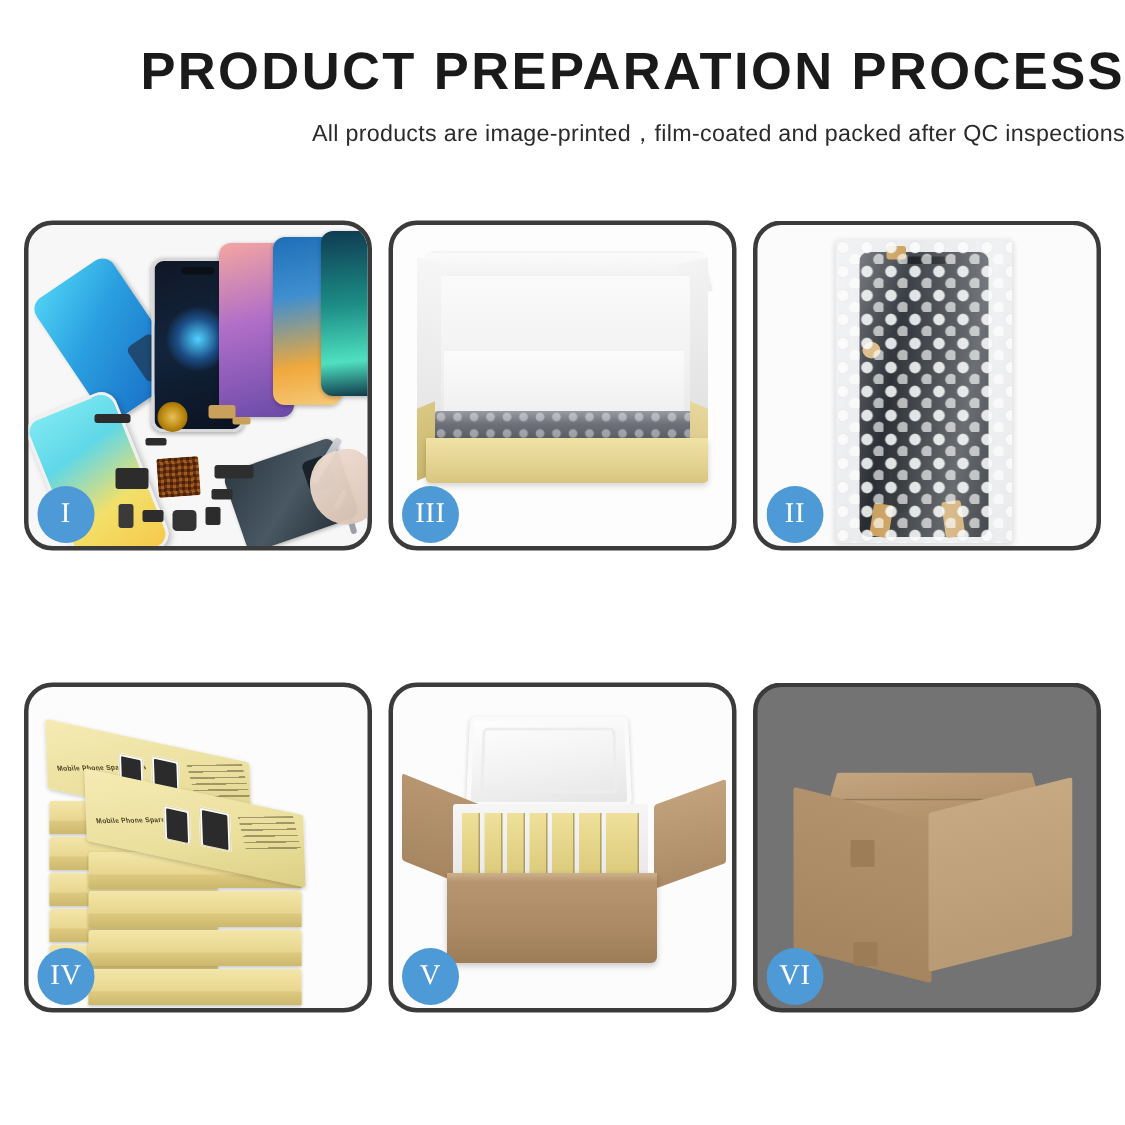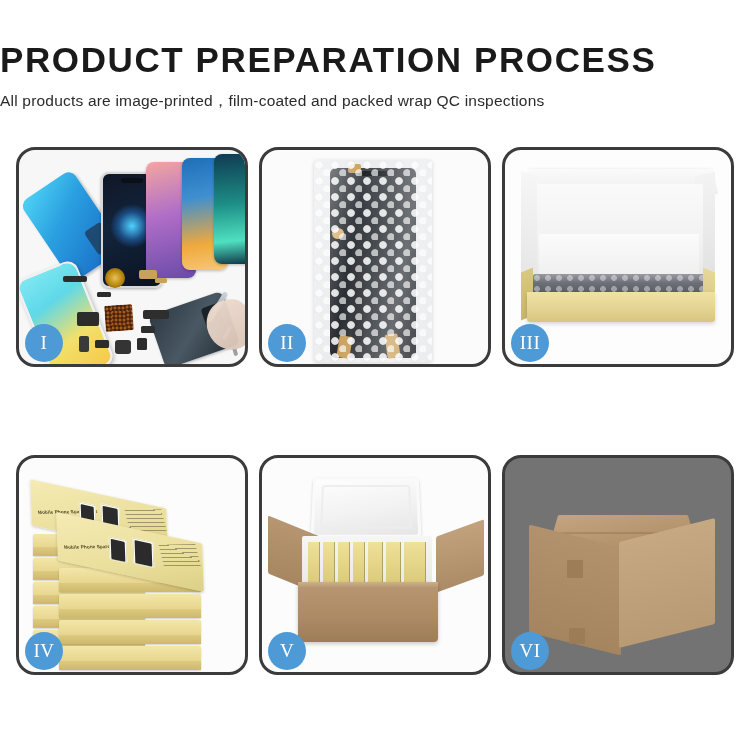--- a/index.html
+++ b/index.html
@@ -4,21 +4,21 @@
 <style>
   html,body{margin:0;padding:0;}
   body{
     width:750px;height:750px;background:#ffffff;
     font-family:"Liberation Sans", sans-serif;
     overflow:hidden;
   }
   .page{position:relative;width:750px;height:750px;background:#fff;}
 
   
-  .header{padding-top:42px;text-align:left;}
+  .header{padding-top:30px;text-align:right;}
   .title{
     font-size:35px;font-weight:700;letter-spacing:1.6px;
     color:#1a1a1a;line-height:1;white-space:nowrap;
     font-family:"Liberation Sans", sans-serif;
   }
   .subtitle{
     margin-top:14px;font-size:15.5px;color:#2b2b2b;
     letter-spacing:.2px;white-space:nowrap;
   }
 
@@ -358,21 +358,21 @@
 
   .sr{position:absolute;width:1px;height:1px;overflow:hidden;clip:rect(0 0 0 0);}
 </style>
 </head>
 <body>
 
 <div class="page">
 
   <div class="header">
     <div class="title">PRODUCT PREPARATION PROCESS</div>
-    <div class="subtitle">All products are image-printed，film-coated and packed wrap QC inspections</div>
+    <div class="subtitle">All products are image-printed，film-coated and packed after QC inspections</div>
   </div>
 
   <div class="grid">
 
     <div class="panel p1">
       <div class="scene">
         <div class="phone ph-blue"></div>
         <div class="phone ph-black"></div>
         <div class="phone ph-purple"></div>
         <div class="phone ph-orange"></div>
@@ -394,55 +394,55 @@
         <div class="part flex-k"></div>
         <div class="tweezer"></div>
         <div class="screw-1"></div>
         <div class="screw-2"></div>
         <div class="hand"></div>
       </div>
       <div class="badge">I</div>
       <span class="sr">Mobile phone screens and spare parts laid out</span>
     </div>
 
+    <div class="panel p3">
+      <div class="scene">
+        <div class="b3-lid"></div>
+        <div class="b3-flapL"></div>
+        <div class="b3-flapR"></div>
+        <div class="b3-back"></div>
+        <div class="b3-foam"></div>
+        <div class="b3-tray">
+          <div class="bub"></div>
+        </div>
+        <div class="b3-left"></div>
+        <div class="b3-right"></div>
+        <div class="b3-front"></div>
+      </div>
+      <div class="badge">III</div>
+      <span class="sr">Items placed in yellow inner box with foam</span>
+    </div>
+
     <div class="panel p2">
       <div class="scene">
         <div class="bw-bag">
           <div class="bw-screen">
             <div class="bw-cable"></div>
           </div>
           <div class="bw-tab bw-t1"></div>
           <div class="bw-tab bw-t2"></div>
           <div class="bw-tab bw-t3"></div>
           <div class="bw-tab bw-t4"></div>
           <div class="bubbles2"></div>
           <div class="bubbles"></div>
           <div class="bag-sheen"></div>
         </div>
       </div>
       <div class="badge">II</div>
       <span class="sr">Screen assembly sealed in bubble wrap bag</span>
-    </div>
-
-    <div class="panel p3">
-      <div class="scene">
-        <div class="b3-lid"></div>
-        <div class="b3-flapL"></div>
-        <div class="b3-flapR"></div>
-        <div class="b3-back"></div>
-        <div class="b3-foam"></div>
-        <div class="b3-tray">
-          <div class="bub"></div>
-        </div>
-        <div class="b3-left"></div>
-        <div class="b3-right"></div>
-        <div class="b3-front"></div>
-      </div>
-      <div class="badge">III</div>
-      <span class="sr">Items placed in yellow inner box with foam</span>
     </div>
 
     <div class="panel p4">
       <div class="scene">
         <div class="stack">
 
           <div class="sbox" style="left:6px;top:58px;width:112px;height:22px;">
               <span class="side"></span>
             </div>
           <div class="sbox" style="left:6px;top:82px;width:112px;height:22px;">

